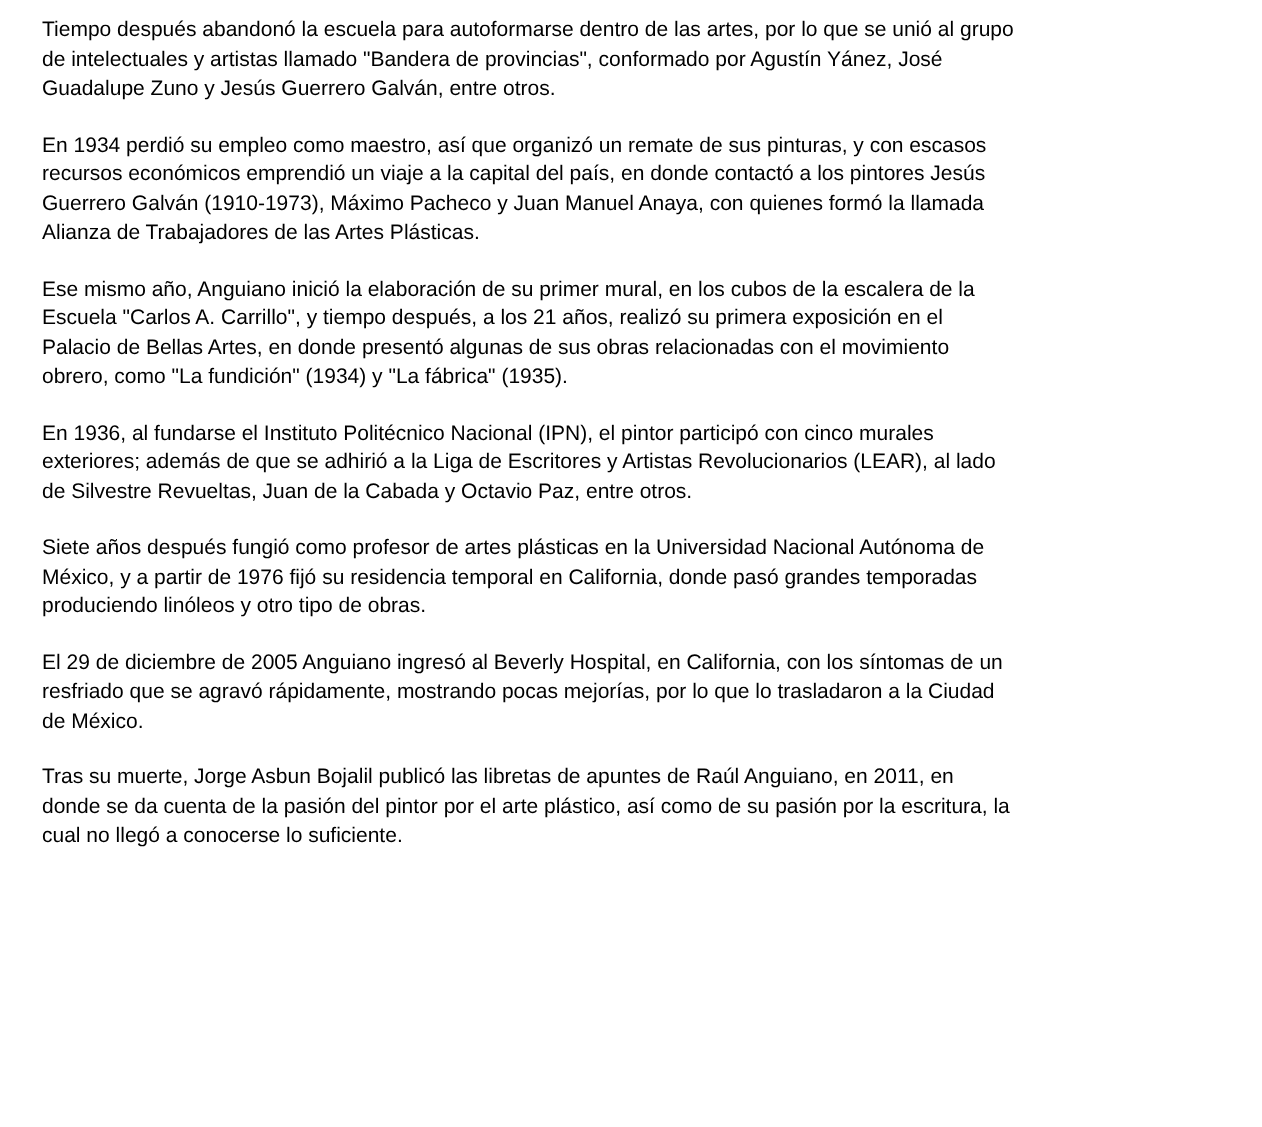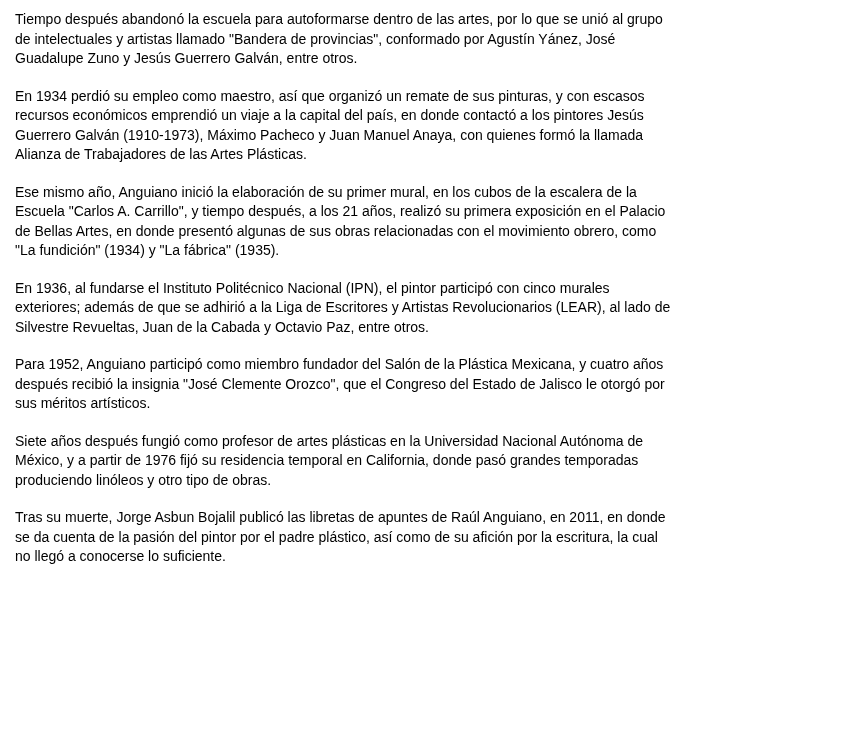--- a/index.html
+++ b/index.html
@@ -4,21 +4,21 @@
 <style>
   html, body {
     margin: 0;
     padding: 0;
     background: #ffffff;
   }
   .page {
     width: 685px;
     height: 751px;
     box-sizing: border-box;
-    padding: 10px 8px 0 15px;
+    padding: 10px 8px 0 28px;
     overflow: hidden;
     background: #ffffff;
     color: #000000;
     font-family: "Liberation Sans", "DejaVu Sans", sans-serif;
     font-size: 14px;
     line-height: 19.5px;
   }
   .page p {
     margin: 0 0 18px 0;
     padding: 0;
@@ -28,16 +28,16 @@
   }
 </style>
 </head>
 <body>
 
 <div class="page">
   <p>Tiempo después abandonó la escuela para autoformarse dentro de las artes, por lo que se unió al grupo de intelectuales y artistas llamado "Bandera de provincias", conformado por Agustín Yánez, José Guadalupe Zuno y Jesús Guerrero Galván, entre otros.</p>
   <p>En 1934 perdió su empleo como maestro, así que organizó un remate de sus pinturas, y con escasos recursos económicos emprendió un viaje a la capital del país, en donde contactó a los pintores Jesús Guerrero Galván (1910-1973), Máximo Pacheco y Juan Manuel Anaya, con quienes formó la llamada Alianza de Trabajadores de las Artes Plásticas.</p>
   <p>Ese mismo año, Anguiano inició la elaboración de su primer mural, en los cubos de la escalera de la Escuela "Carlos A. Carrillo", y tiempo después, a los 21 años, realizó su primera exposición en el Palacio de Bellas Artes, en donde presentó algunas de sus obras relacionadas con el movimiento obrero, como "La fundición" (1934) y "La fábrica" (1935).</p>
   <p>En 1936, al fundarse el Instituto Politécnico Nacional (IPN), el pintor participó con cinco murales exteriores; además de que se adhirió a la Liga de Escritores y Artistas Revolucionarios (LEAR), al lado de Silvestre Revueltas, Juan de la Cabada y Octavio Paz, entre otros.</p>
-  <p>Para 1952, Anguiano participó como miembro fundador del Salón de la Plástica Mexicana, y cuatro años después recibió la insignia "José Clemente Orozco", que el Congreso del Estado de Jalisco le otorgó por sus méritos artísticos.</p>
   <p>Siete años después fungió como profesor de artes plásticas en la Universidad Nacional Autónoma de México, y a partir de 1976 fijó su residencia temporal en California, donde pasó grandes temporadas produciendo linóleos y otro tipo de obras.</p>
-  <p>Tras su muerte, Jorge Asbun Bojalil publicó las libretas de apuntes de Raúl Anguiano, en 2011, en donde se da cuenta de la pasión del pintor por el padre plástico, así como de su afición por la escritura, la cual no llegó a conocerse lo suficiente.</p>
+  <p>El 29 de diciembre de 2005 Anguiano ingresó al Beverly Hospital, en California, con los síntomas de un resfriado que se agravó rápidamente, mostrando pocas mejorías, por lo que lo trasladaron a la Ciudad de México.</p>
+  <p>Tras su muerte, Jorge Asbun Bojalil publicó las libretas de apuntes de Raúl Anguiano, en 2011, en donde se da cuenta de la pasión del pintor por el arte plástico, así como de su pasión por la escritura, la cual no llegó a conocerse lo suficiente.</p>
 </div>
 
 </body></html>

